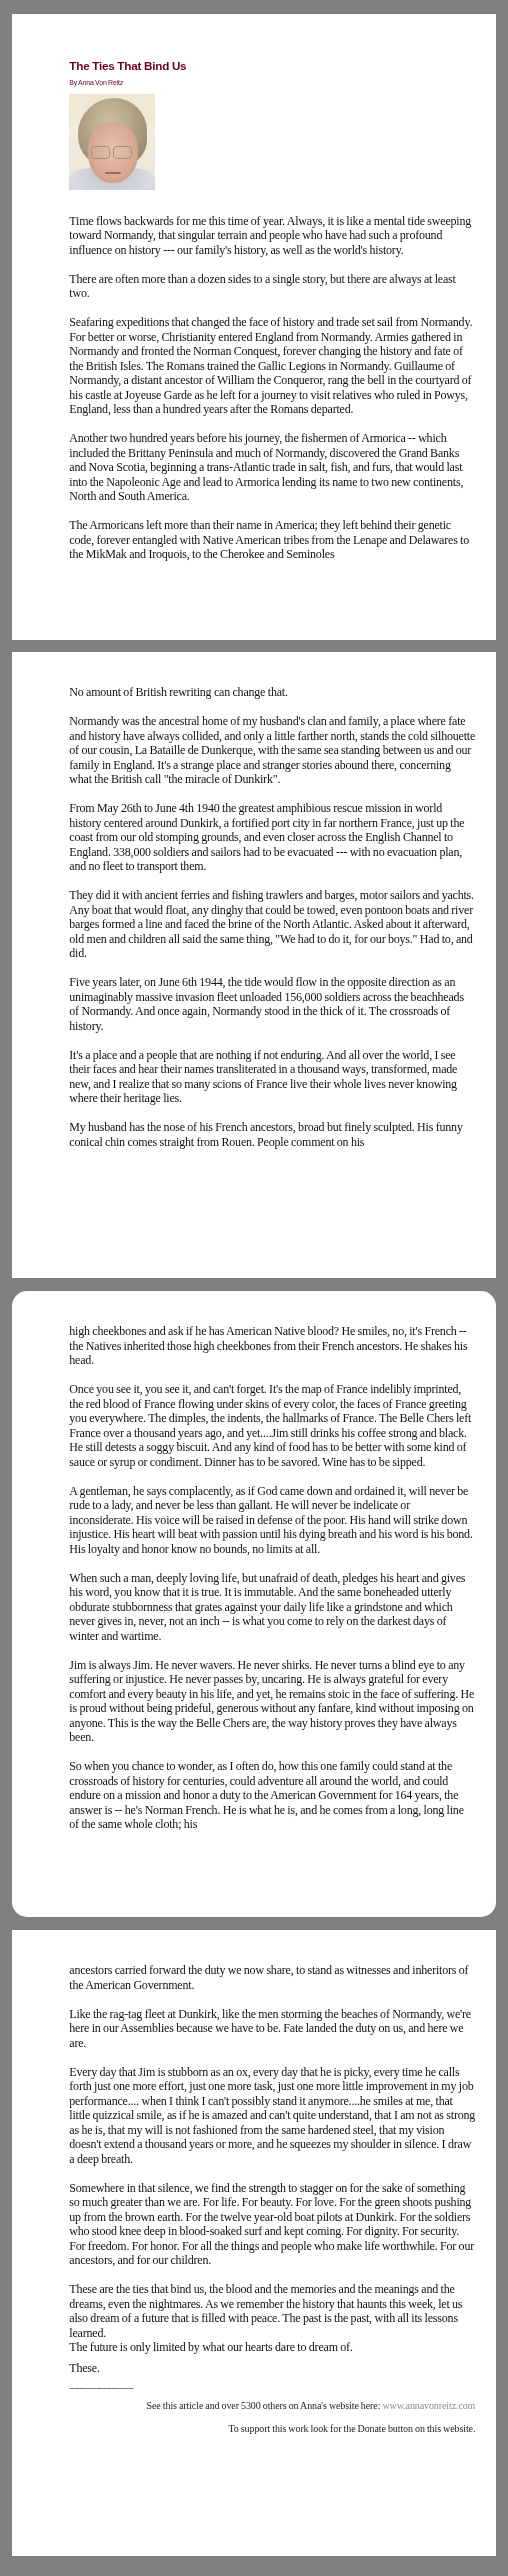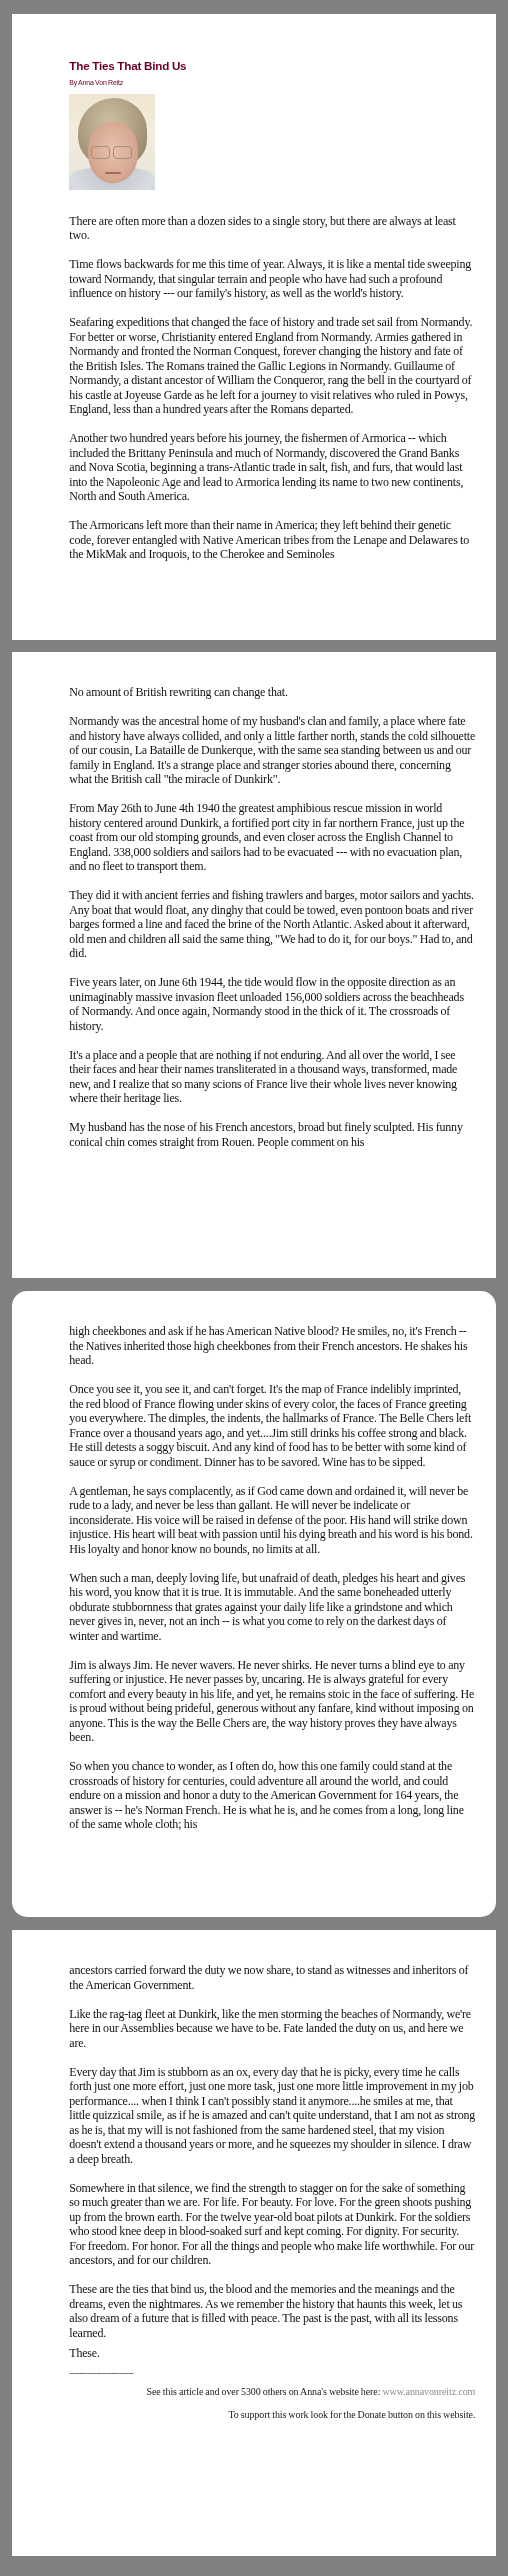--- a/index.html
+++ b/index.html
@@ -110,22 +110,22 @@
     <div class="byline">By Anna Von Reitz</div>
     <div class="photo">
       <div class="hair"></div>
       <div class="coat"></div>
       <div class="face"></div>
       <div class="glass-l"></div>
       <div class="glass-r"></div>
       <div class="mouth"></div>
     </div>
     <div class="spacer-after-photo"></div>
+    <p>Time flows backwards for me this time of year.  Always, it is like a mental tide sweeping toward Normandy, that singular terrain and people who have had such a profound influence on history --- our family's history, as well as the world's history.</p>
     <p>There are often more than a dozen sides to a single story, but there are always at least two.</p>
-    <p>Time flows backwards for me this time of year.  Always, it is like a mental tide sweeping toward Normandy, that singular terrain and people who have had such a profound influence on history --- our family's history, as well as the world's history.</p>
     <p>Seafaring expeditions that changed the face of history and trade set sail from Normandy.  For better or worse, Christianity entered England from Normandy.  Armies gathered in Normandy and fronted the Norman Conquest, forever changing the history and fate of the British Isles.  The Romans trained the Gallic Legions in Normandy. Guillaume of Normandy, a distant ancestor of William the Conqueror, rang the bell in the courtyard of his castle at Joyeuse Garde as he left for a journey to visit relatives who ruled in Powys, England, less than a hundred years after the Romans departed.</p>
     <p>Another two hundred years before his journey, the fishermen of Armorica -- which included the Brittany Peninsula and much of Normandy, discovered the Grand Banks and Nova Scotia, beginning a trans-Atlantic trade in salt, fish, and furs, that would last into the Napoleonic Age and lead to Armorica lending its name to two new continents, North and South America.</p>
     <p>The Armoricans left more than their name in America; they left behind their genetic code, forever entangled with Native American tribes from the Lenape and Delawares to the MikMak and Iroquois, to the Cherokee and Seminoles</p>
   </div>
 </div>
 
 <div class="page" style="top:652px;">
   <div class="content" style="top:33px;">
     <p>No amount of British rewriting can change that.</p>
     <p>Normandy was the ancestral home of my husband's clan and family, a place where fate and history have always collided, and only a little farther north, stands the cold silhouette of our cousin, La Bataille de Dunkerque, with the same sea standing between us and our family in England.  It's a strange place and stranger stories abound there, concerning what the British call "the miracle of Dunkirk".</p>
@@ -148,19 +148,20 @@
   </div>
 </div>
 
 <div class="page" style="top:1930px;">
   <div class="content" style="top:33px;">
     <p>ancestors carried forward the duty we now share, to stand as witnesses and inheritors of the American Government.</p>
     <p>Like the rag-tag fleet at Dunkirk, like the men storming the beaches of Normandy, we're here in our Assemblies because we have to be. Fate landed the duty on us, and here we are.</p>
     <p>Every day that Jim is stubborn as an ox, every day that he is picky, every time he calls forth just one more effort, just one more task, just one more little improvement in my job performance.... when I think I can't possibly stand it anymore....he smiles at me, that little quizzical smile, as if he is amazed and can't quite understand, that I am not as strong as he is, that my will is not fashioned from the same hardened steel, that my vision doesn't extend a thousand years or more, and he squeezes my shoulder in silence.  I draw a deep breath.</p>
     <p>Somewhere in that silence, we find the strength to stagger on for the sake of something so much greater than we are.  For life. For beauty. For love.  For the green shoots pushing up from the brown earth.  For the twelve year-old boat pilots at Dunkirk.  For the soldiers who stood knee deep in blood-soaked surf and kept coming.  For dignity. For security.  For freedom. For honor. For all the things and people who make life worthwhile.  For our ancestors, and for our children.</p>
     <p class="tight">These are the ties that bind us, the blood and the memories and the meanings and the dreams, even the nightmares.  As we remember the history that haunts this week, let us also dream of a future that is filled with peace. The past is the past, with all its lessons learned.</p>
+    <p class="tight">The future is only limited by what our hearts dare to dream of.</p>
     <p class="signoff tight">These.</p>
     <div class="dashes">--------------------------</div>
     <p class="footer-line"><span>See this article and over 5300 others on Anna's website here: </span><a class="footer-link">www.annavonreitz.com</a></p>
     <p class="footer-line">To support this work look for the Donate button on this website.</p>
   </div>
 </div>
 
 
 </body></html>

